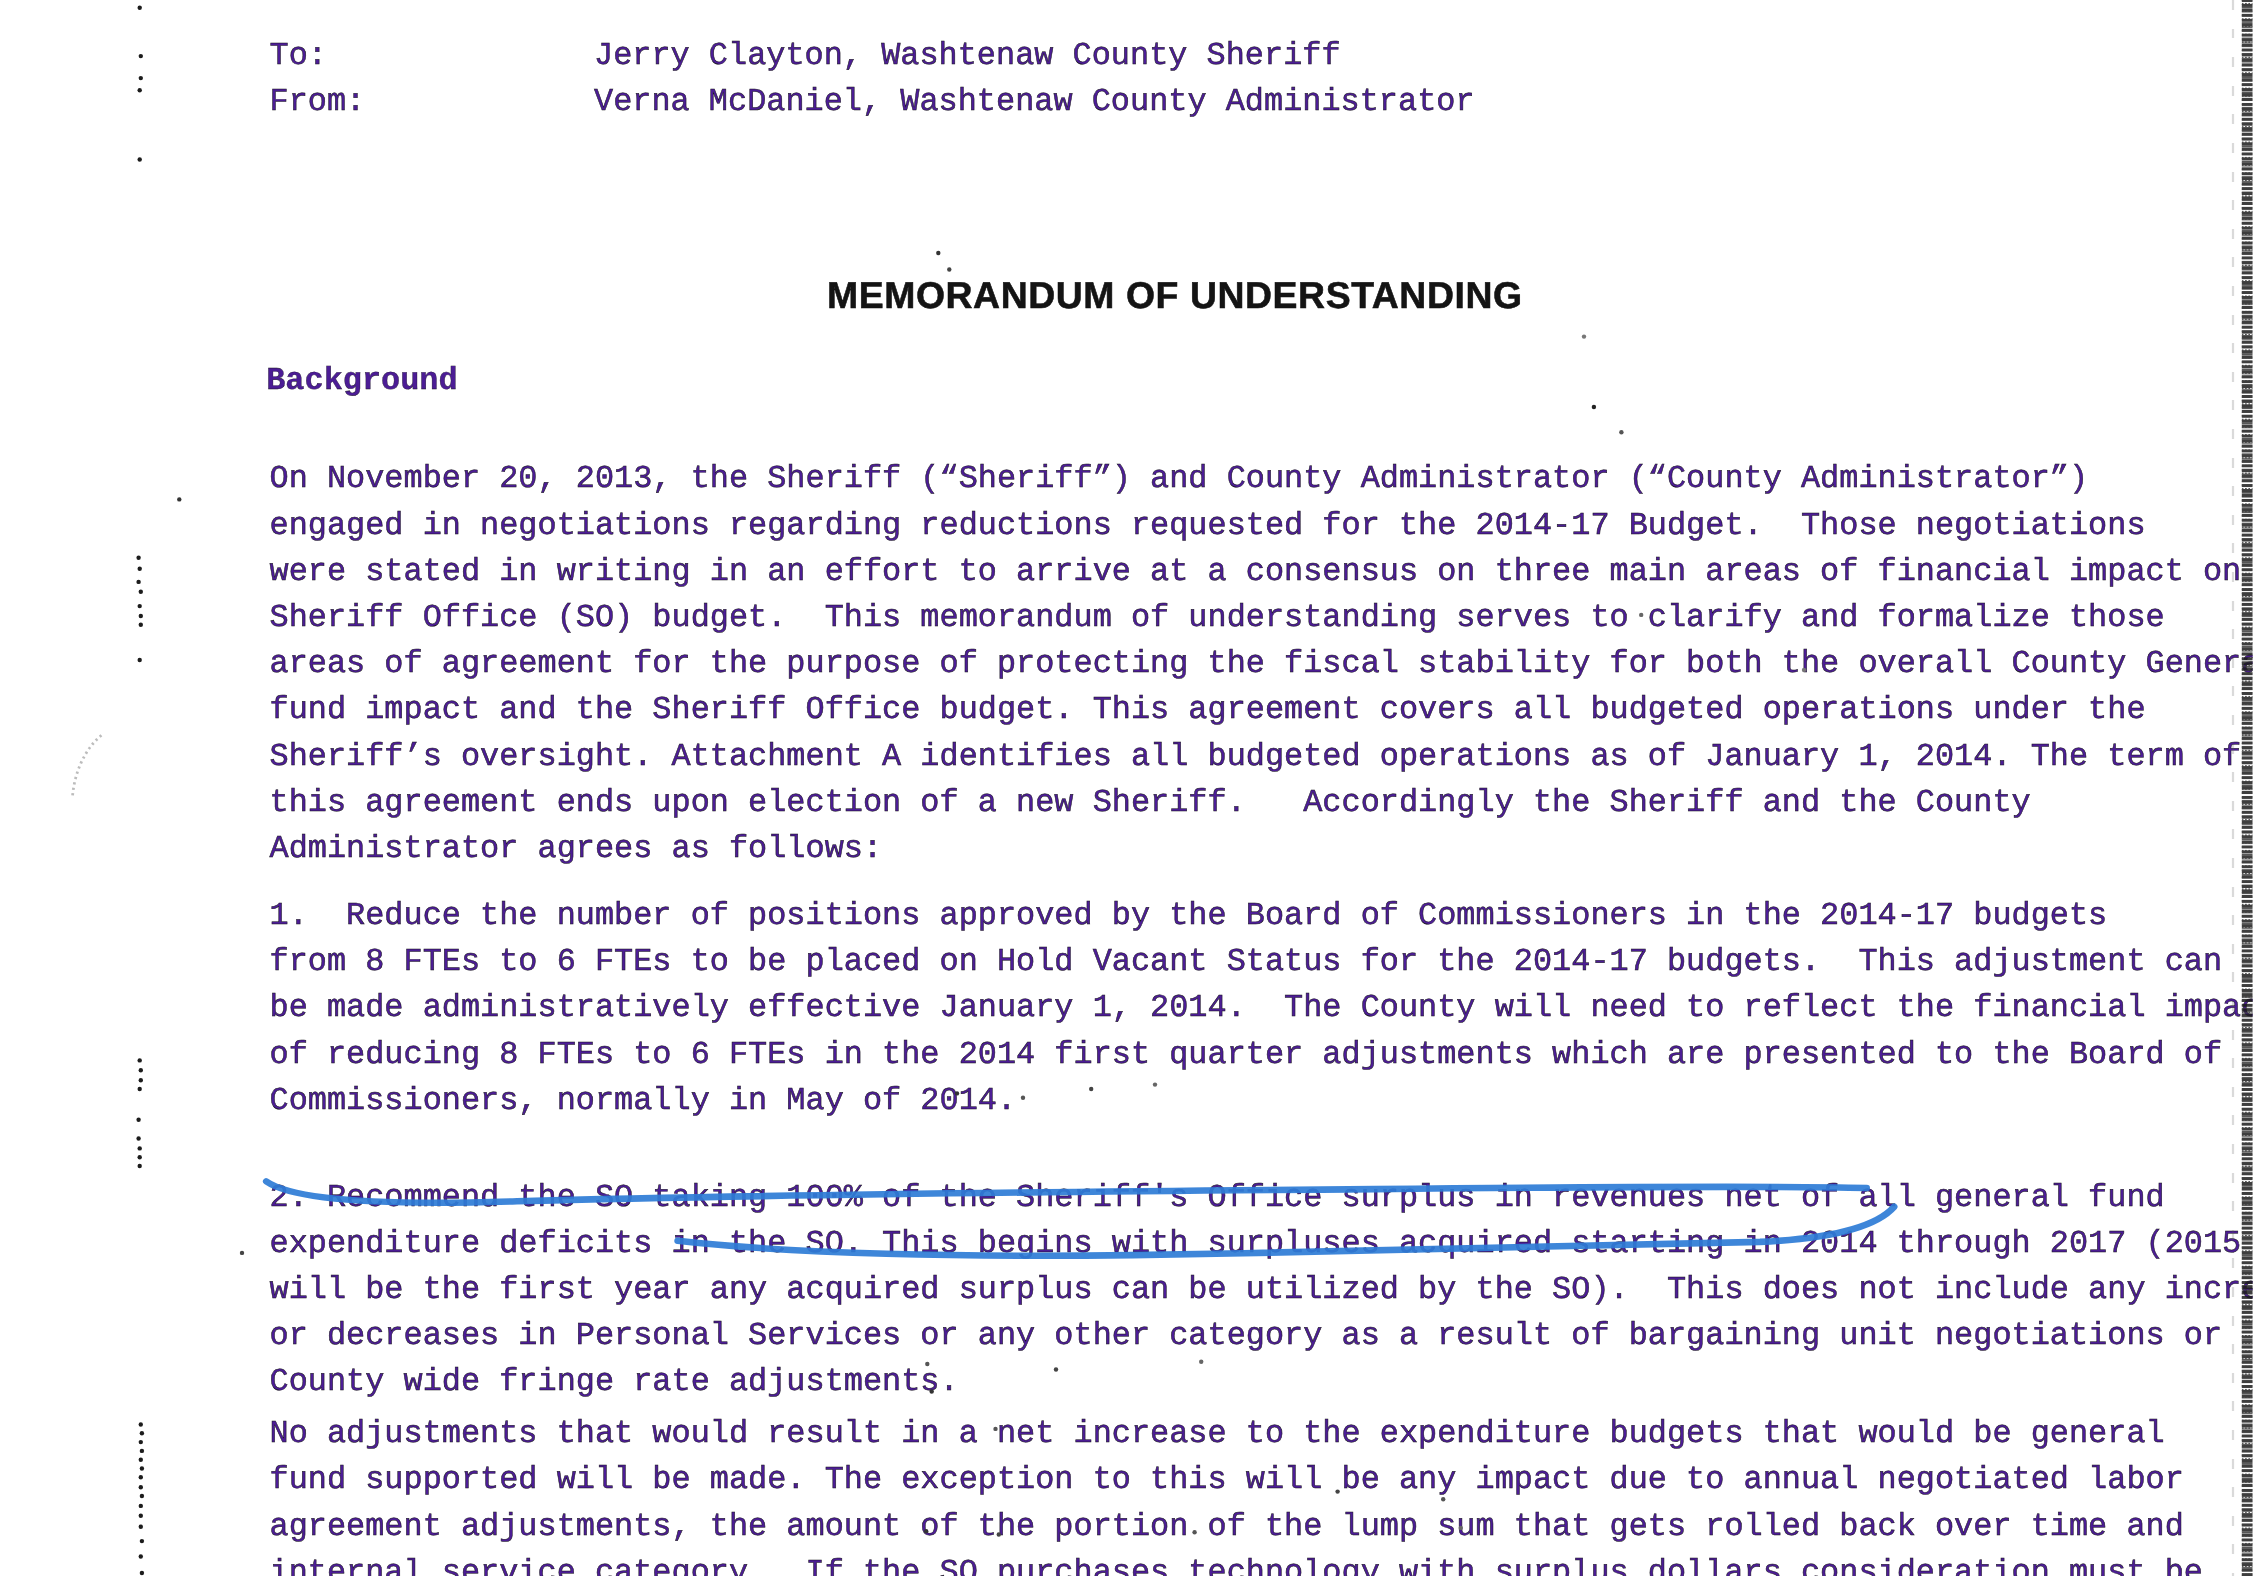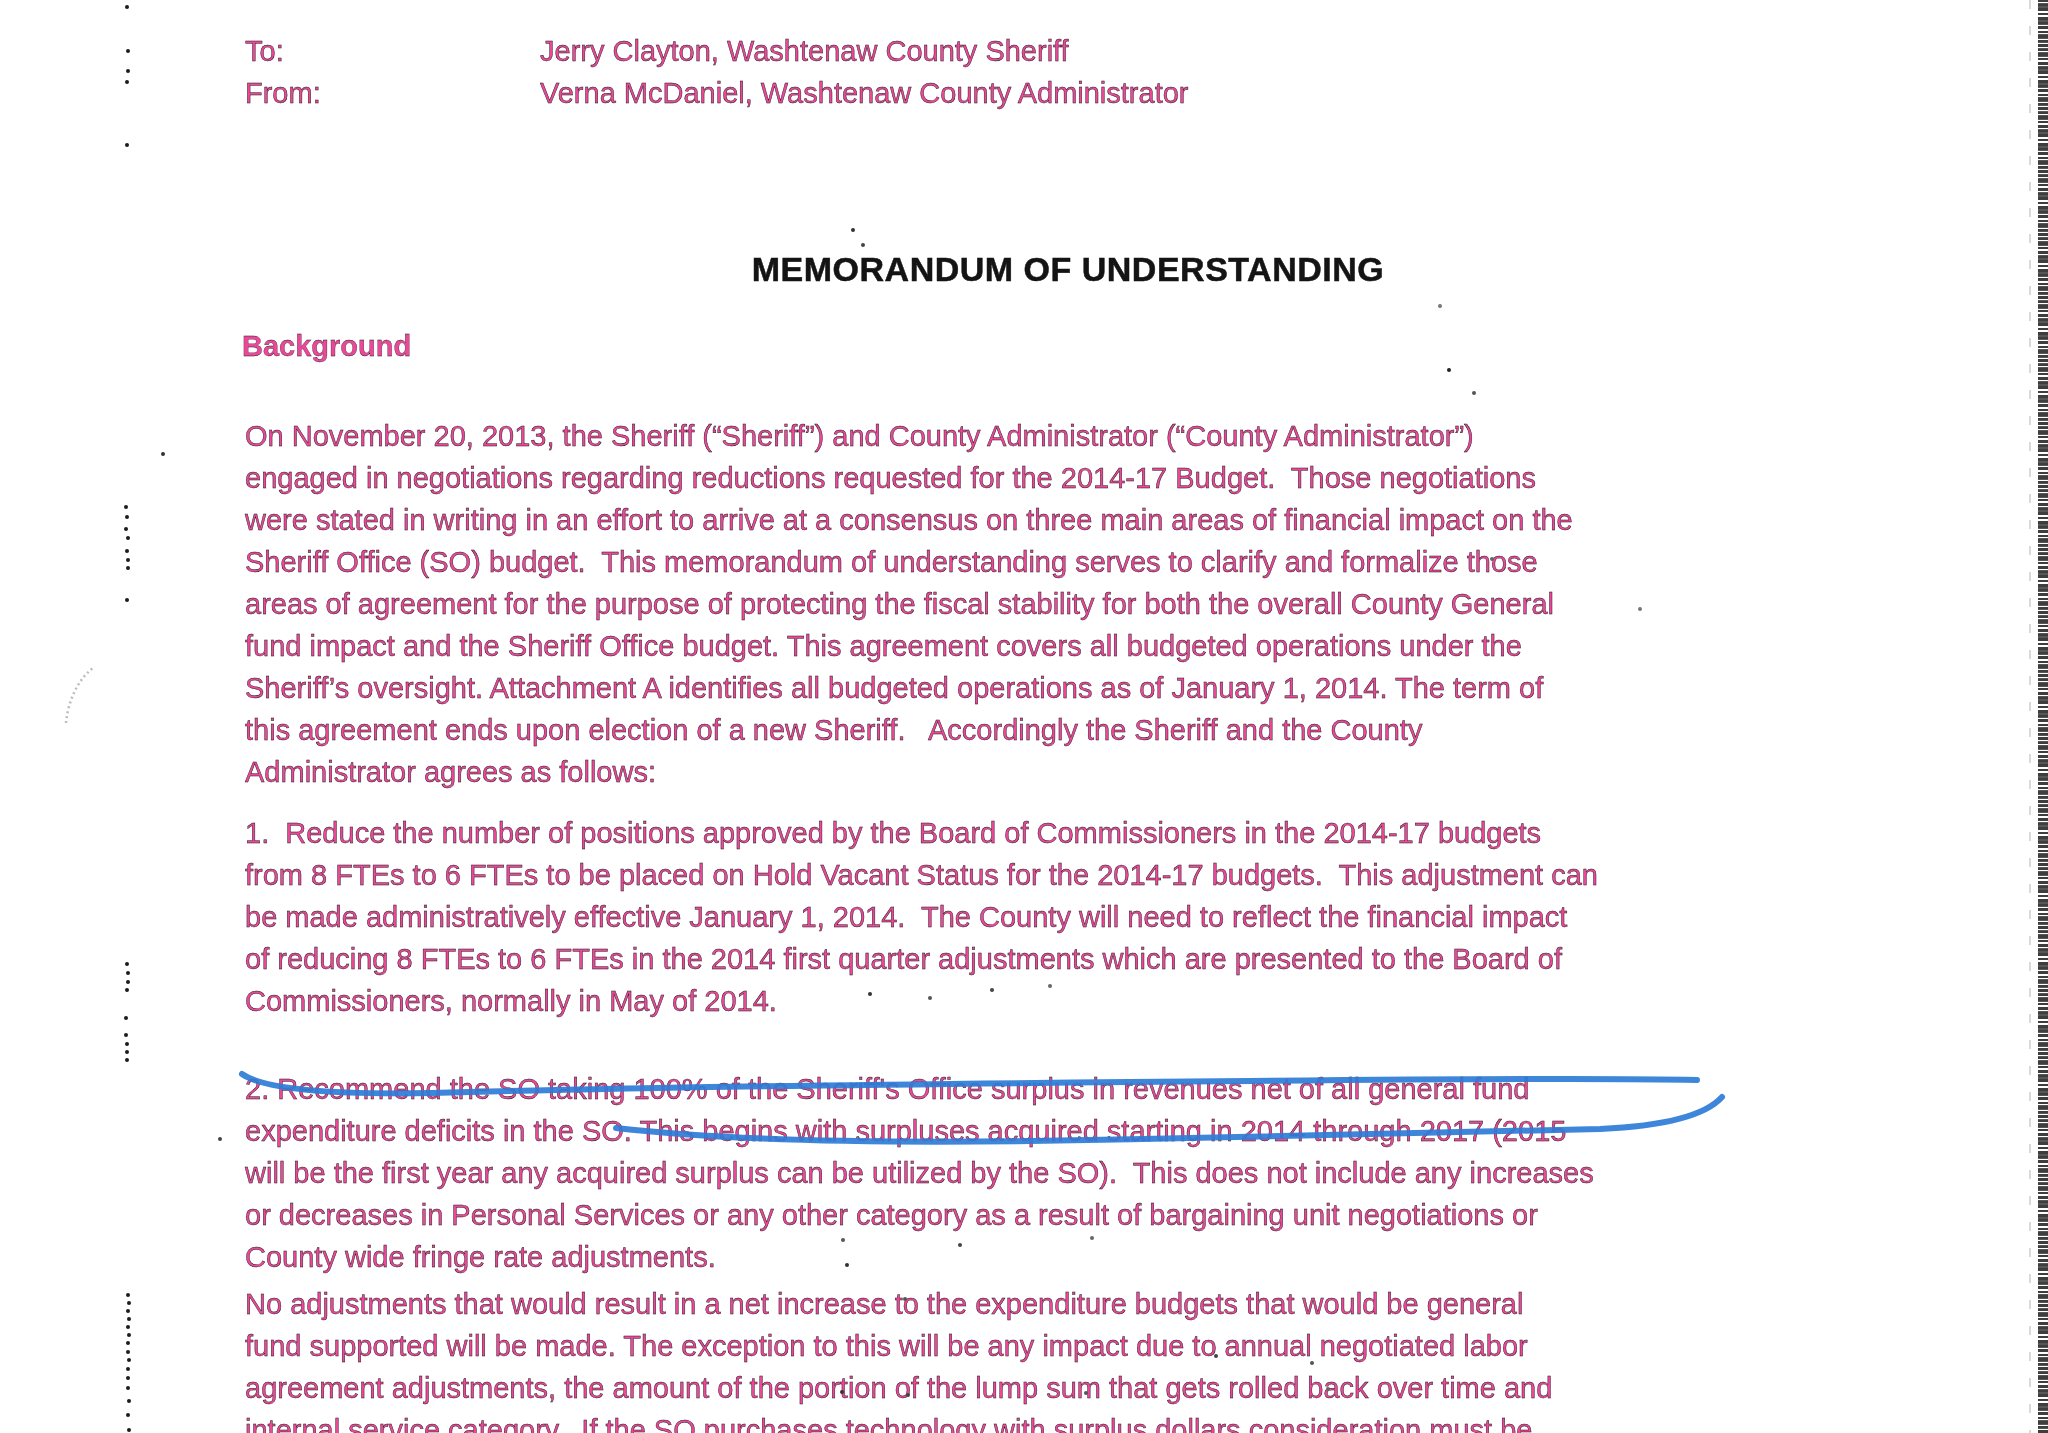--- a/index.html
+++ b/index.html
@@ -1,18 +1,18 @@
 <!DOCTYPE html>
 <html><head>
 <meta charset="utf-8">
 <style>
   html,body{margin:0;padding:0;}
   body{width:2048px;height:1433px;background:#ffffff;font-family:"Liberation Sans",sans-serif;}
   .page{position:relative;width:2048px;height:1433px;background:#ffffff;overflow:hidden;color:#141414;}
-  .ink{color:#ec4899;-webkit-text-stroke:0.45px #141414;}
+  .ink{color:#4c1d95;font-family:Liberation Mono, monospace;-webkit-text-stroke:0.45px #141414;}
 
   
   .memo-fields{position:absolute;left:245px;top:30px;font-size:29px;line-height:42px;}
   .memo-row{display:flex;}
   .memo-lbl{width:295px;flex:0 0 295px;}
   .memo-val{white-space:pre;}
 
   
   .doc-title{position:absolute;left:0;top:250px;width:2048px;text-align:center;
              font-size:34px;font-weight:bold;letter-spacing:.5px;margin:0;padding-left:44px;

